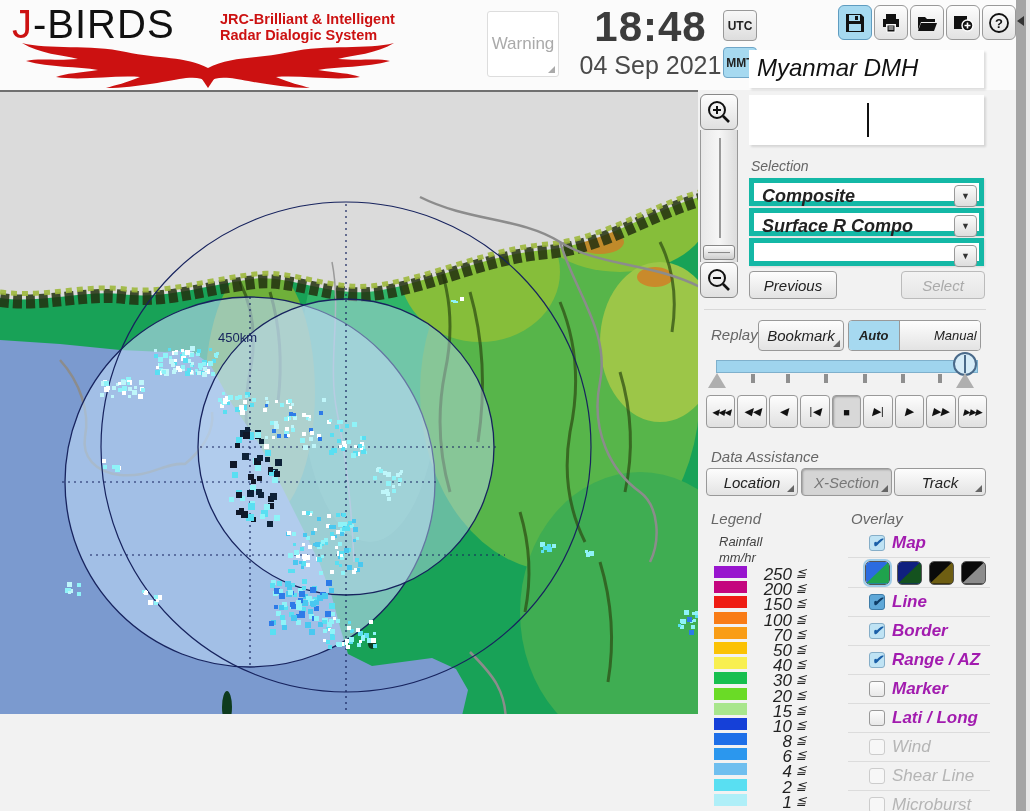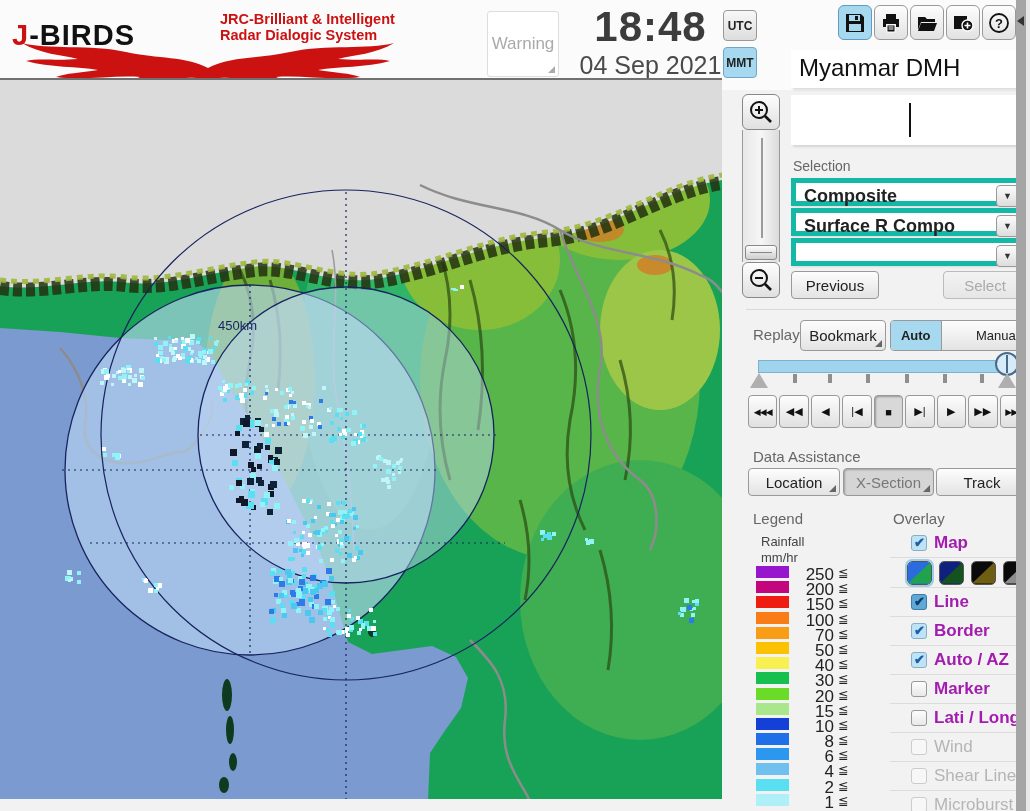--- a/index.html
+++ b/index.html
@@ -2,45 +2,45 @@
 <html><head>
 <meta charset="utf-8">
 <style>
   html,body{margin:0;padding:0;background:#E9E9E9;}
   *{box-sizing:border-box;font-family:"Liberation Sans",sans-serif;}
   .app{position:relative;width:1030px;height:811px;background:#F2F2F2;overflow:hidden;}
 
   
   .header{position:absolute;left:0;top:0;width:1030px;height:90px;background:#FBFBFB;}
   .logo{position:absolute;left:12px;top:4px;width:400px;height:84px;}
-  .logo-title{font-family:"Liberation Serif",serif;font-weight:bold;font-size:29px;letter-spacing:1px;color:#111;line-height:40px;margin-top:11px;}
+  .logo-title{font-family:"Liberation Serif",serif;font-weight:normal;font-size:40px;letter-spacing:1px;color:#111;line-height:40px;}
   .logo-title .j{color:#CC1111;}
   .logo-sub{position:absolute;left:208px;top:7px;color:#CC1111;font-weight:bold;font-size:14.5px;line-height:16px;white-space:nowrap;}
   .eagle{position:absolute;left:6px;top:38px;}
   .warning-btn{position:absolute;left:487px;top:11px;width:72px;height:66px;background:#FFF;border:1px solid #DDD;border-radius:3px;color:#AAA;font-size:17px;display:flex;align-items:center;justify-content:center;cursor:default;}
   .clock{position:absolute;left:568px;top:4px;width:165px;text-align:center;color:#3C3C3C;}
   .clock .time{font-size:42px;font-weight:bold;letter-spacing:1px;line-height:46px;}
   .clock .date{font-size:25px;color:#4A4A4A;line-height:30px;white-space:nowrap;}
   .tz{position:absolute;left:723px;top:10px;width:34px;}
   .tz-btn{width:34px;height:31px;border:1px solid #999;border-radius:4px;background:linear-gradient(#F8F8F8,#DDD);font-size:12px;font-weight:bold;color:#222;display:flex;align-items:center;justify-content:center;margin-bottom:6px;}
   .tz-btn.selected{background:#A6D9F0;border-color:#6FA6C8;}
   .toolbar{position:absolute;left:838px;top:5px;display:flex;gap:2px;}
   .tool-btn{width:34px;height:35px;border:1px solid #999;border-radius:6px;background:linear-gradient(#FDFDFD,#E2E2E2);display:flex;align-items:center;justify-content:center;}
   .tool-btn.active{background:#A6D9F0;border-color:#5F9CC0;}
 
   
   .corner{position:absolute;right:3px;bottom:3px;width:0;height:0;border-left:7px solid transparent;border-bottom:7px solid #666;}
   .corner.light{border-bottom-color:#AAA;}
 
   
-  .map-area{position:absolute;left:0;top:78px;width:722px;height:721px;background:#fdba74;border-top:2px solid #707070;overflow:hidden;}
+  .map-area{position:absolute;left:0;top:90px;width:722px;height:624px;background:#fdba74;border-top:2px solid #707070;overflow:hidden;}
   .map-area svg{display:block;}
 
   
-  .panel{position:absolute;left:740px;top:90px;width:236px;height:721px;background:#F2F2F2;}
+  .panel{position:absolute;left:698px;top:90px;width:236px;height:721px;background:#F2F2F2;font-style:italic;}
   .zoomctl{position:absolute;left:2px;top:4px;width:40px;}
   .zoom-btn{width:38px;height:36px;border:1px solid #888;border-radius:6px;background:linear-gradient(#FDFDFD,#E0E0E0);display:flex;align-items:center;justify-content:center;}
   .zoom-track{width:38px;height:132px;border:1px solid #999;border-top:none;border-bottom:none;background:linear-gradient(90deg,#E8E8E8,#F6F6F6 50%,#DCDCDC);position:relative;}
   .zoom-track .groove{position:absolute;left:18px;top:8px;width:2px;height:100px;background:#9A9A9A;}
   .zoom-handle{position:absolute;left:2px;bottom:2px;width:32px;height:15px;border:1px solid #888;border-radius:3px;background:linear-gradient(#FDFDFD,#CFCFCF);}
   .zoom-handle:after{content:"";position:absolute;left:4px;right:4px;top:6px;border-top:2px groove #DDD;}
 
   .whitebox{position:absolute;background:#FFF;box-shadow:2px 2px 2px rgba(0,0,0,0.12);}
   .station-title{left:51px;top:-40px;width:235px;height:38px;font-size:24px;color:#111;padding:4px 8px;}
   .station-input{left:51px;top:5px;width:235px;height:50px;}
@@ -997,21 +997,21 @@
         <div class="ov-row">
           <div class="checkbox checked dark"></div>
           <span class="ov-label">Line</span>
         </div>
         <div class="ov-row">
           <div class="checkbox checked"></div>
           <span class="ov-label">Border</span>
         </div>
         <div class="ov-row">
           <div class="checkbox checked"></div>
-          <span class="ov-label">Auto / AZ</span>
+          <span class="ov-label">Range / AZ</span>
         </div>
         <div class="ov-row">
           <div class="checkbox"></div>
           <span class="ov-label">Marker</span>
         </div>
         <div class="ov-row">
           <div class="checkbox"></div>
           <span class="ov-label">Lati / Long</span>
         </div>
         <div class="ov-row disabled">

